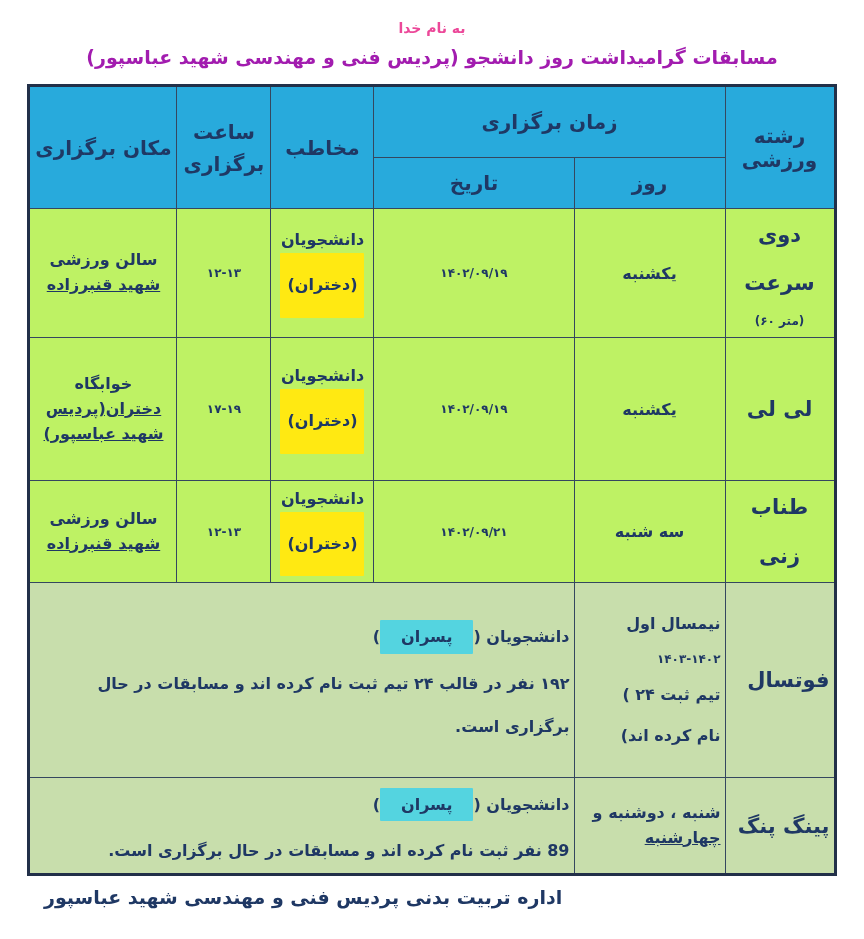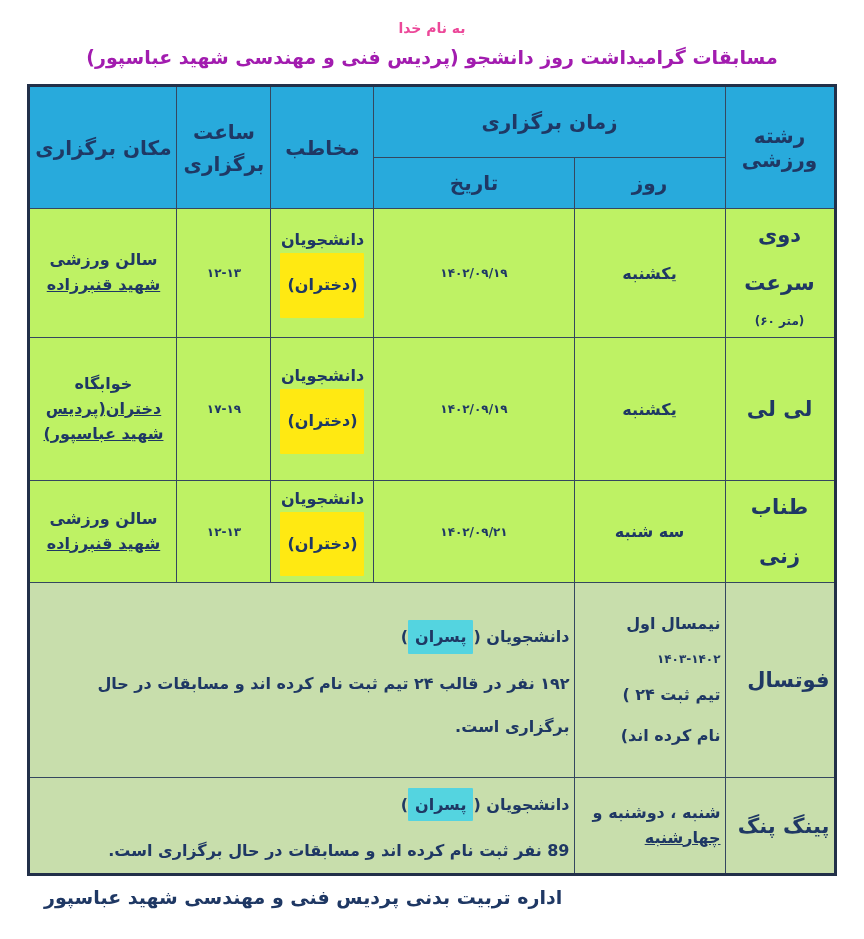--- a/index.html
+++ b/index.html
@@ -36,21 +36,21 @@
   tr.green td{background:#c8deac;text-align:right;}
   td .line{line-height:1.55;}
   td .gap{text-decoration:underline;}
   .sport{font-size:21px;letter-spacing:0;}
   .sport .line{line-height:2.3;}
   .num{font-size:12px;}
   .hl-yellow{
     background:#ffe912;display:inline-block;padding:20px 7px;border-radius:1px;
   }
   .hl-cyan{
-    background:#54d4e0;display:inline-block;padding:3px 7px;border-radius:1px;
+    background:#54d4e0;display:inline-block;padding:3px 21px;border-radius:1px;
   }
   .mergedtext .line{line-height:1.7;}
   .mergedtext .sent{margin-top:16px;}
   .daylines .line{line-height:2.55;}
   
   td.ants{border-top:3px dashed #948d7c;}
   .footer{
     margin:10px 0 0 44px;color:#1f3864;font-weight:bold;font-size:19px;
     direction:rtl;width:fit-content;
   }

